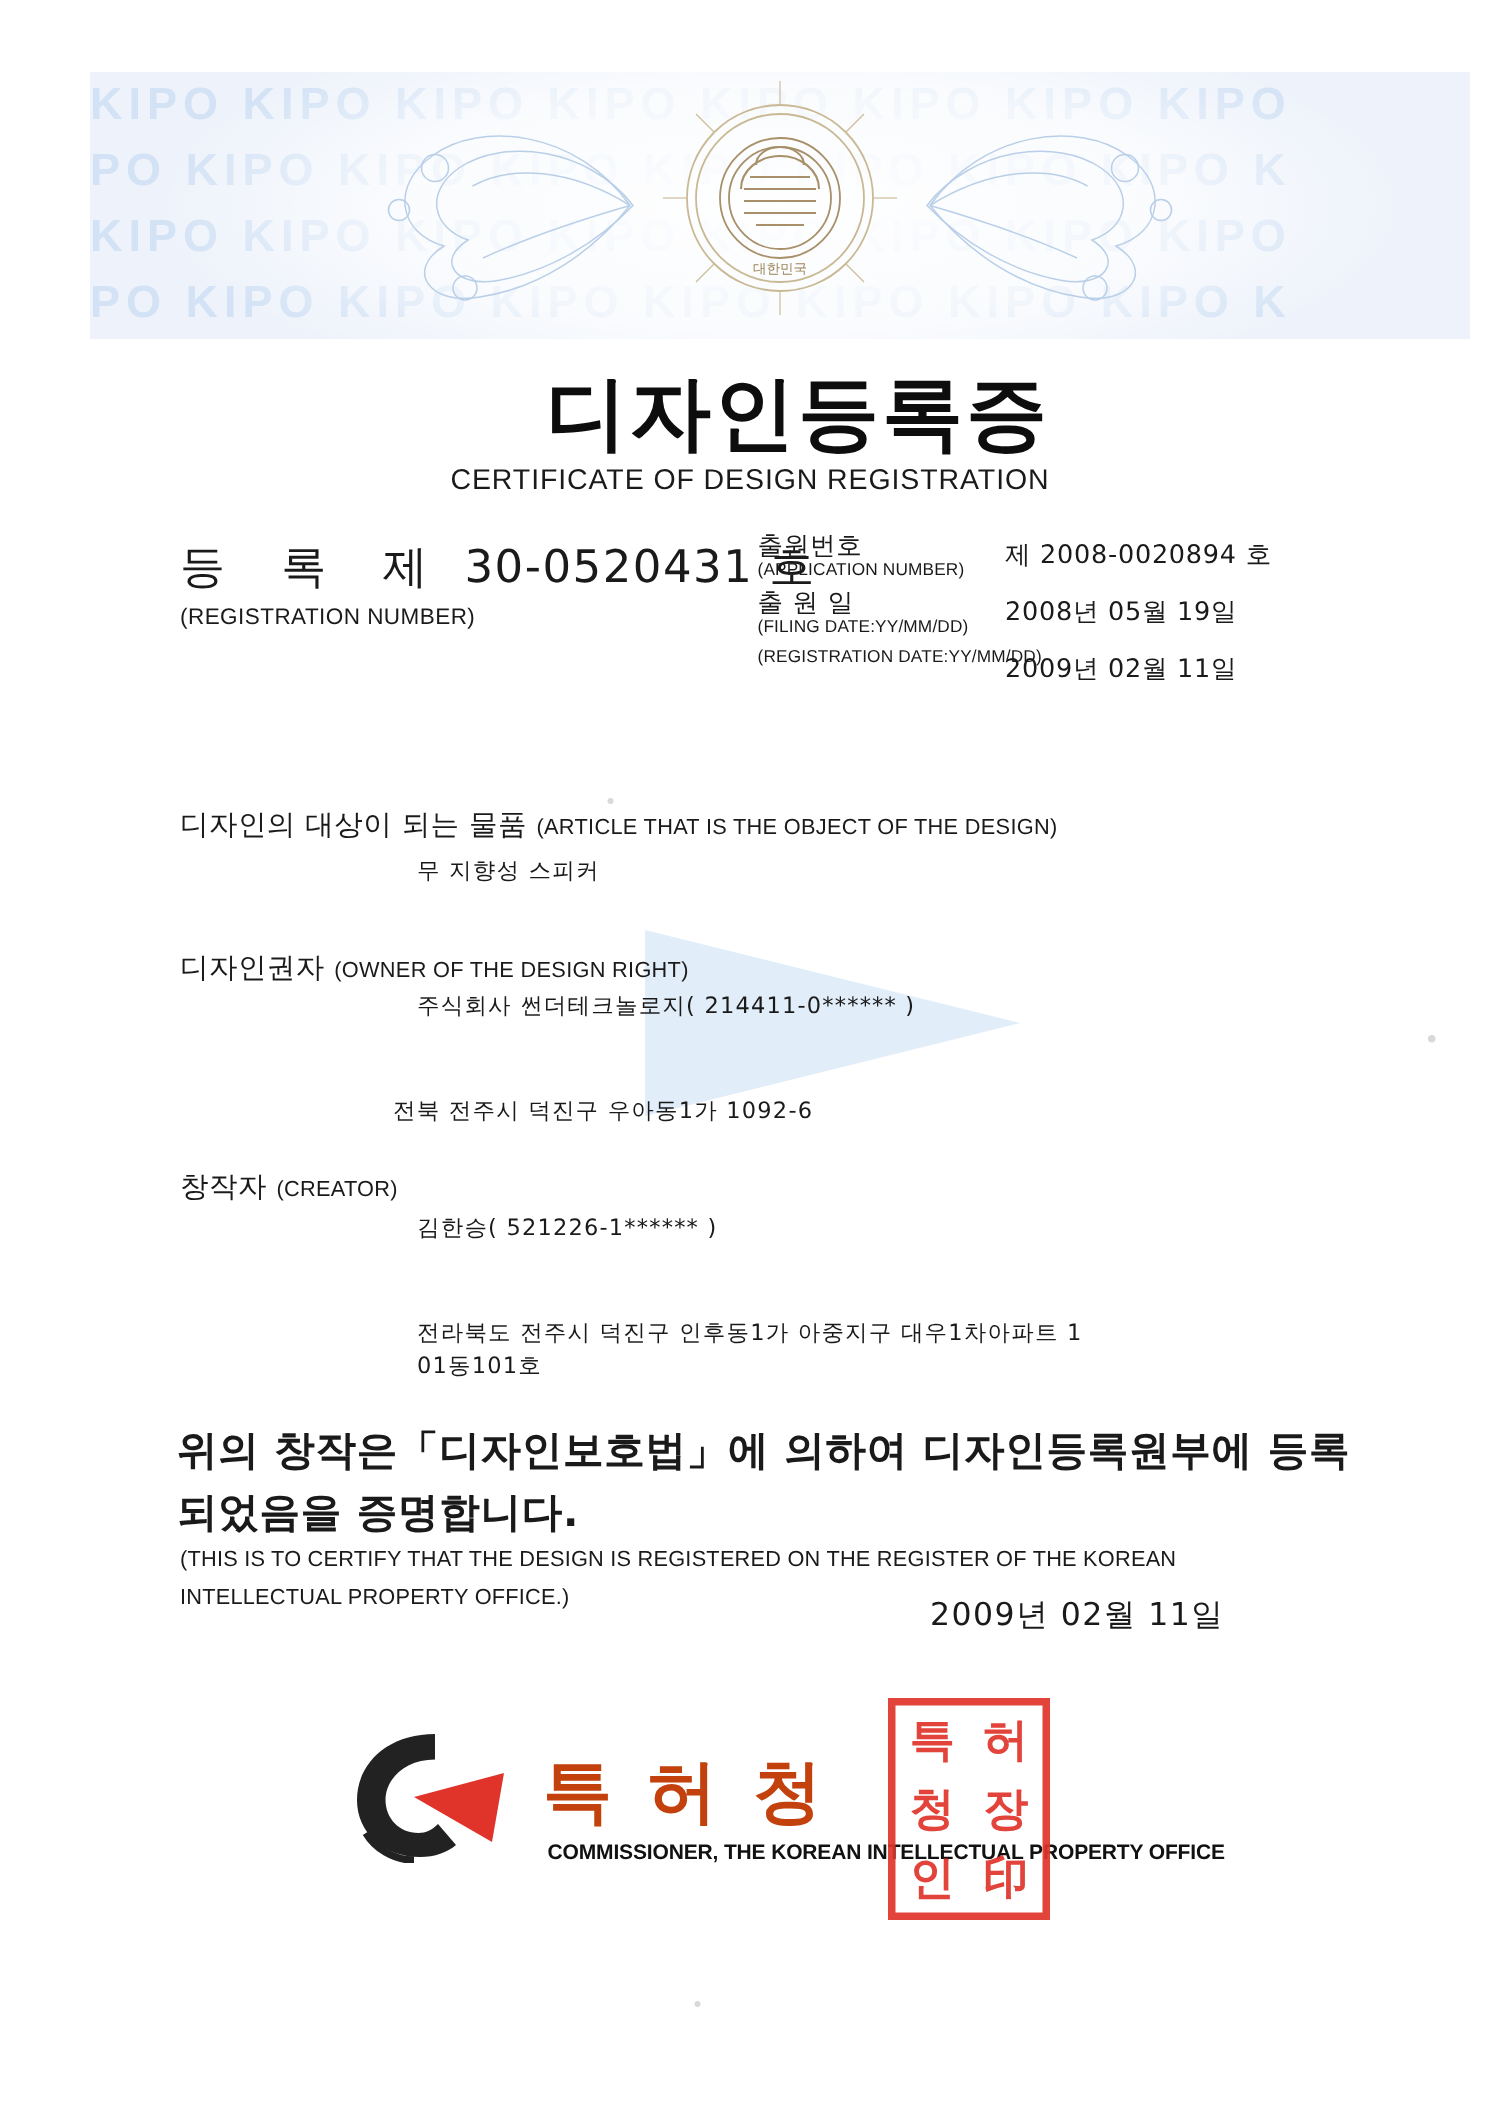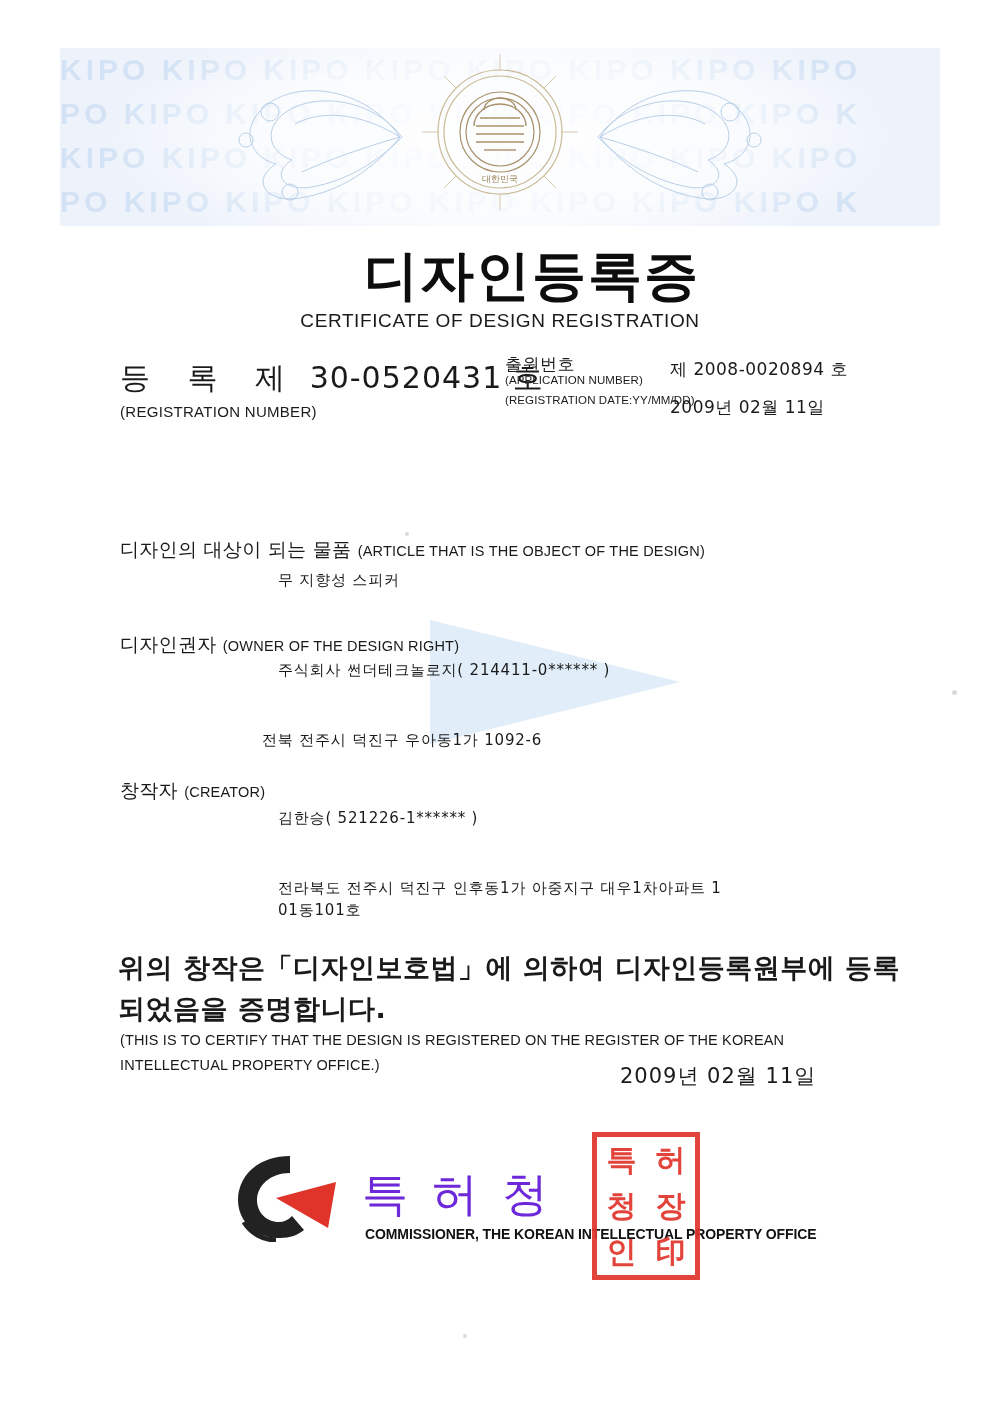--- a/index.html
+++ b/index.html
@@ -18,20 +18,21 @@
 
   
   .top-band {
     position: absolute;
     left: 60px;
     top: 48px;
     width: 880px;
     height: 178px;
     overflow: hidden;
     background: #eef3fb;
+    padding-left: 40px;
   }
   .kipo-tile {
     position: absolute;
     inset: 0;
     color: #cfe0f4;
     font-size: 30px;
     font-weight: bold;
     letter-spacing: 4px;
     line-height: 44px;
     white-space: pre;
@@ -209,23 +210,23 @@
     top: 4px;
     width: 118px;
     height: 90px;
   }
   .office-ko {
     position: absolute;
     left: 362px;
     top: 16px;
     font-family: "DejaVu Sans", sans-serif;
     font-size: 46px;
-    font-weight: normal;
+    font-weight: bold;
     letter-spacing: 24px;
-    color: #6d28d9;
+    color: #c2410c;
   }
   .office-en {
     position: absolute;
     left: 365px;
     top: 78px;
     font-size: 14px;
     font-weight: bold;
     letter-spacing: -.1px;
     color: #111;
     white-space: nowrap;
@@ -341,20 +342,25 @@
 <div class="reg-label">(REGISTRATION NUMBER)</div>
 
 <div class="meta">
 
   <div class="meta-row">
     <div class="meta-ko">출원번호</div>
     <div class="meta-en">(APPLICATION NUMBER)</div>
     <div class="meta-val">제 2008-0020894 호</div>
   </div>
 
+  <div class="meta-row">
+    <div class="meta-ko">출 원 일</div>
+    <div class="meta-en">(FILING DATE:YY/MM/DD)</div>
+    <div class="meta-val">2008년  05월  19일</div>
+  </div>
 
   <div class="meta-row">
     <div class="meta-en">(REGISTRATION DATE:YY/MM/DD)</div>
     <div class="meta-val">2009년  02월  11일</div>
   </div>
 
 
 </div>
 
 <div class="wm-tri"></div>

